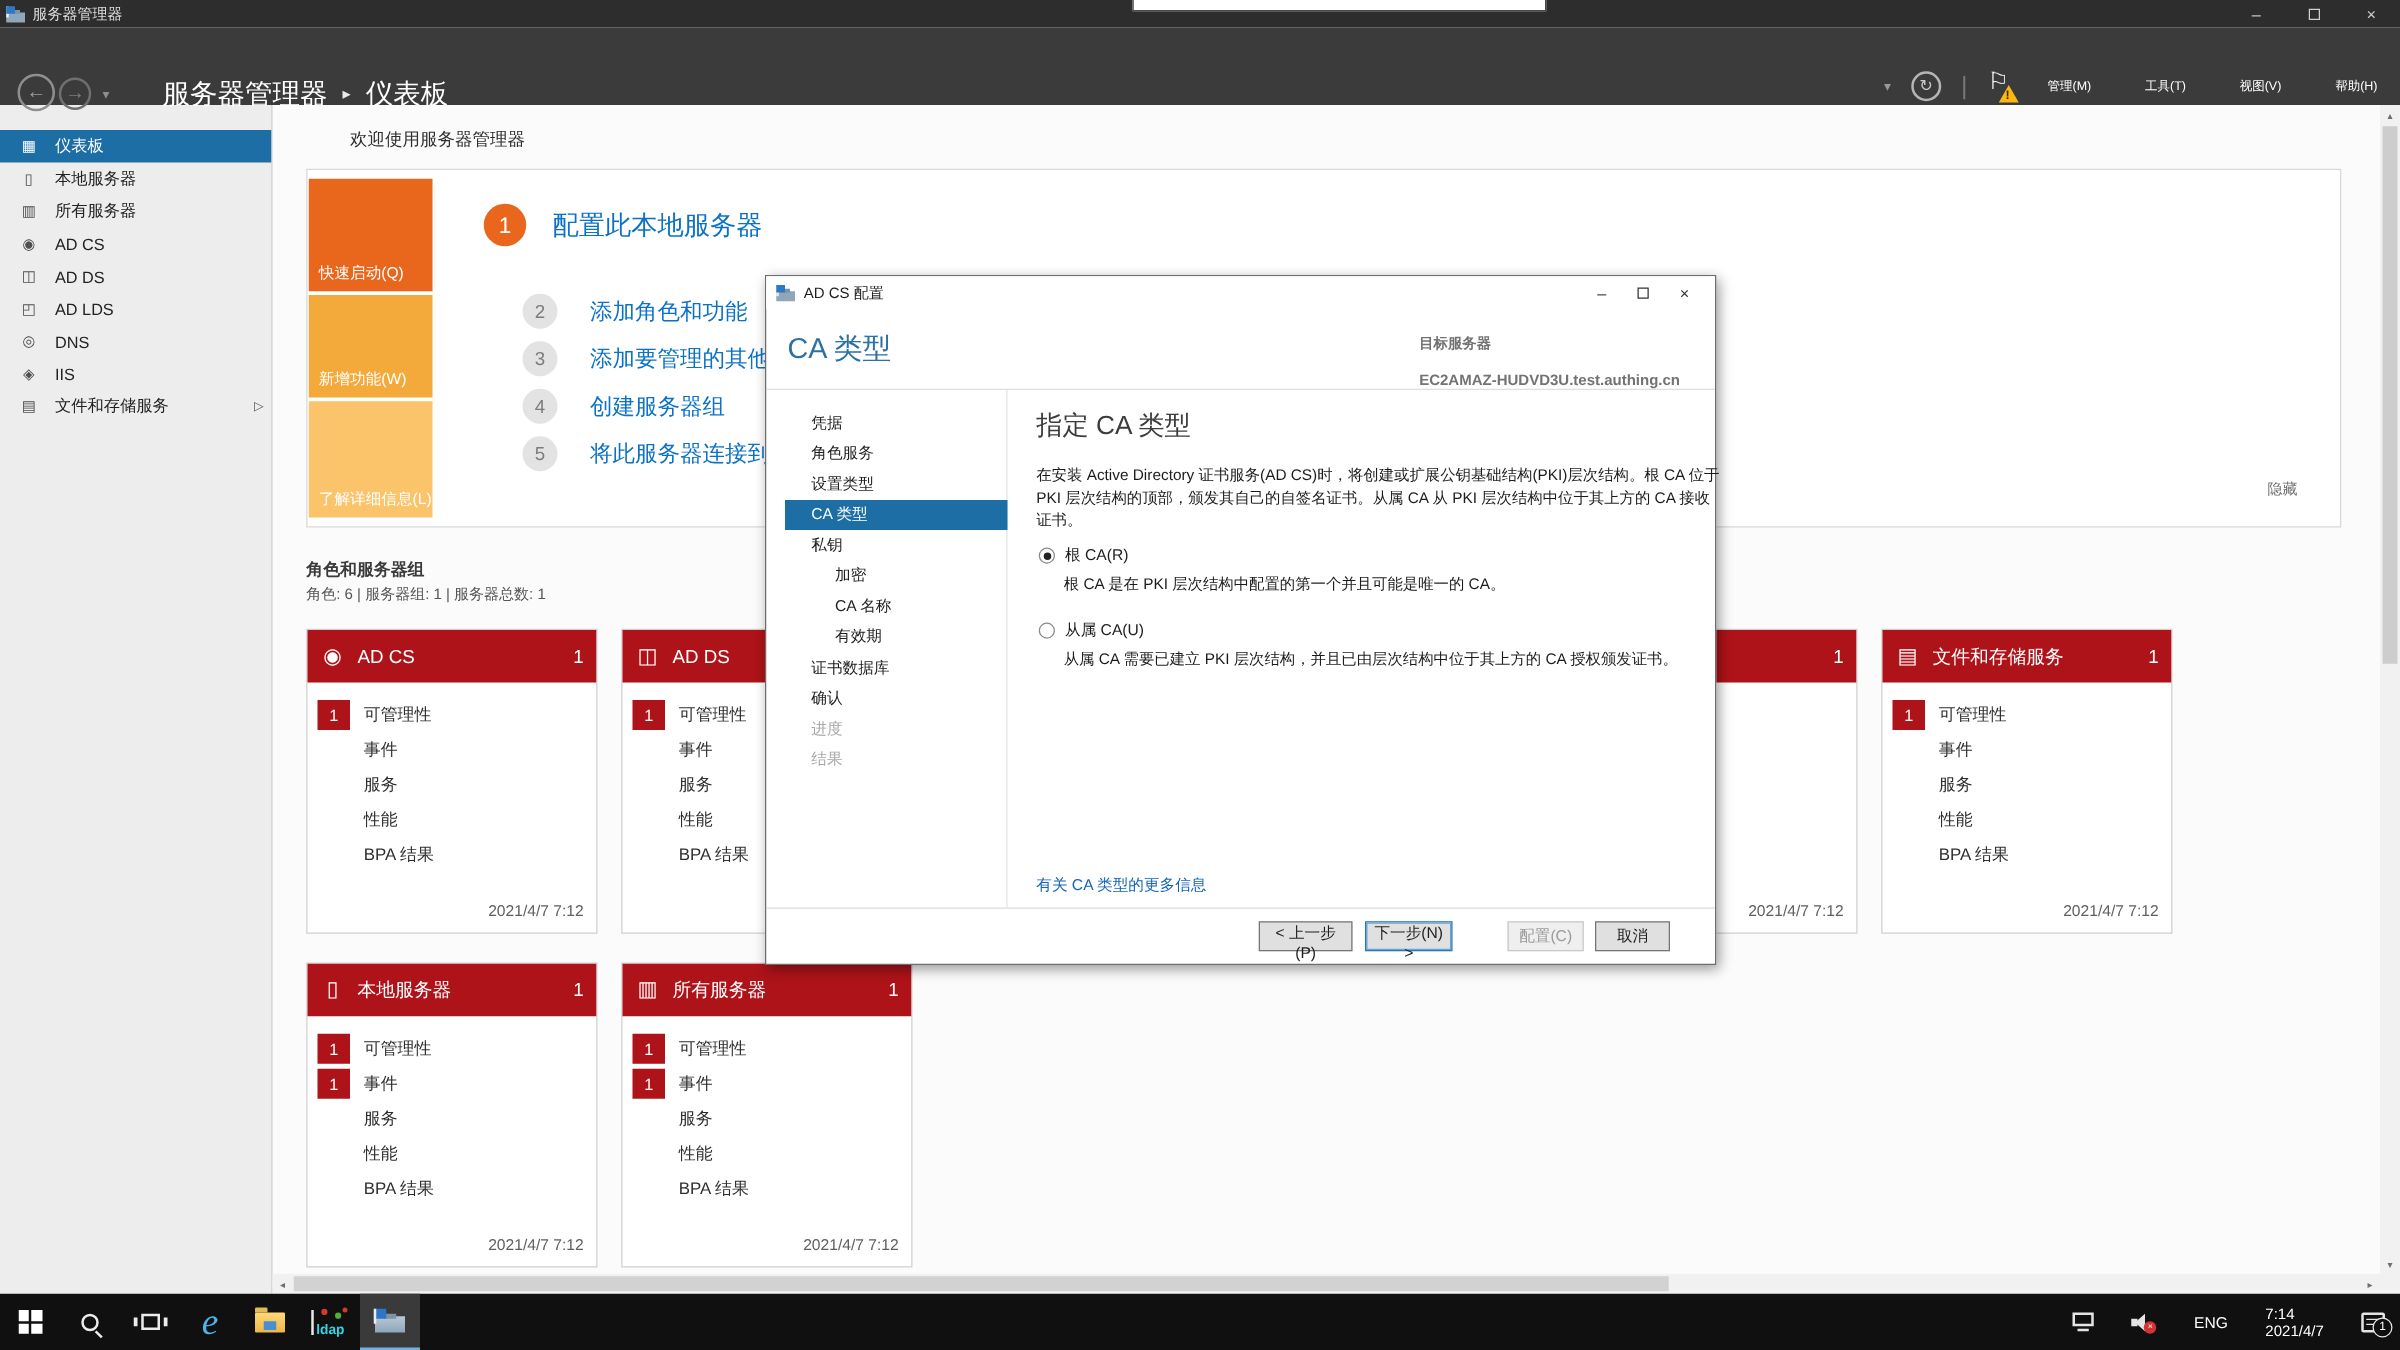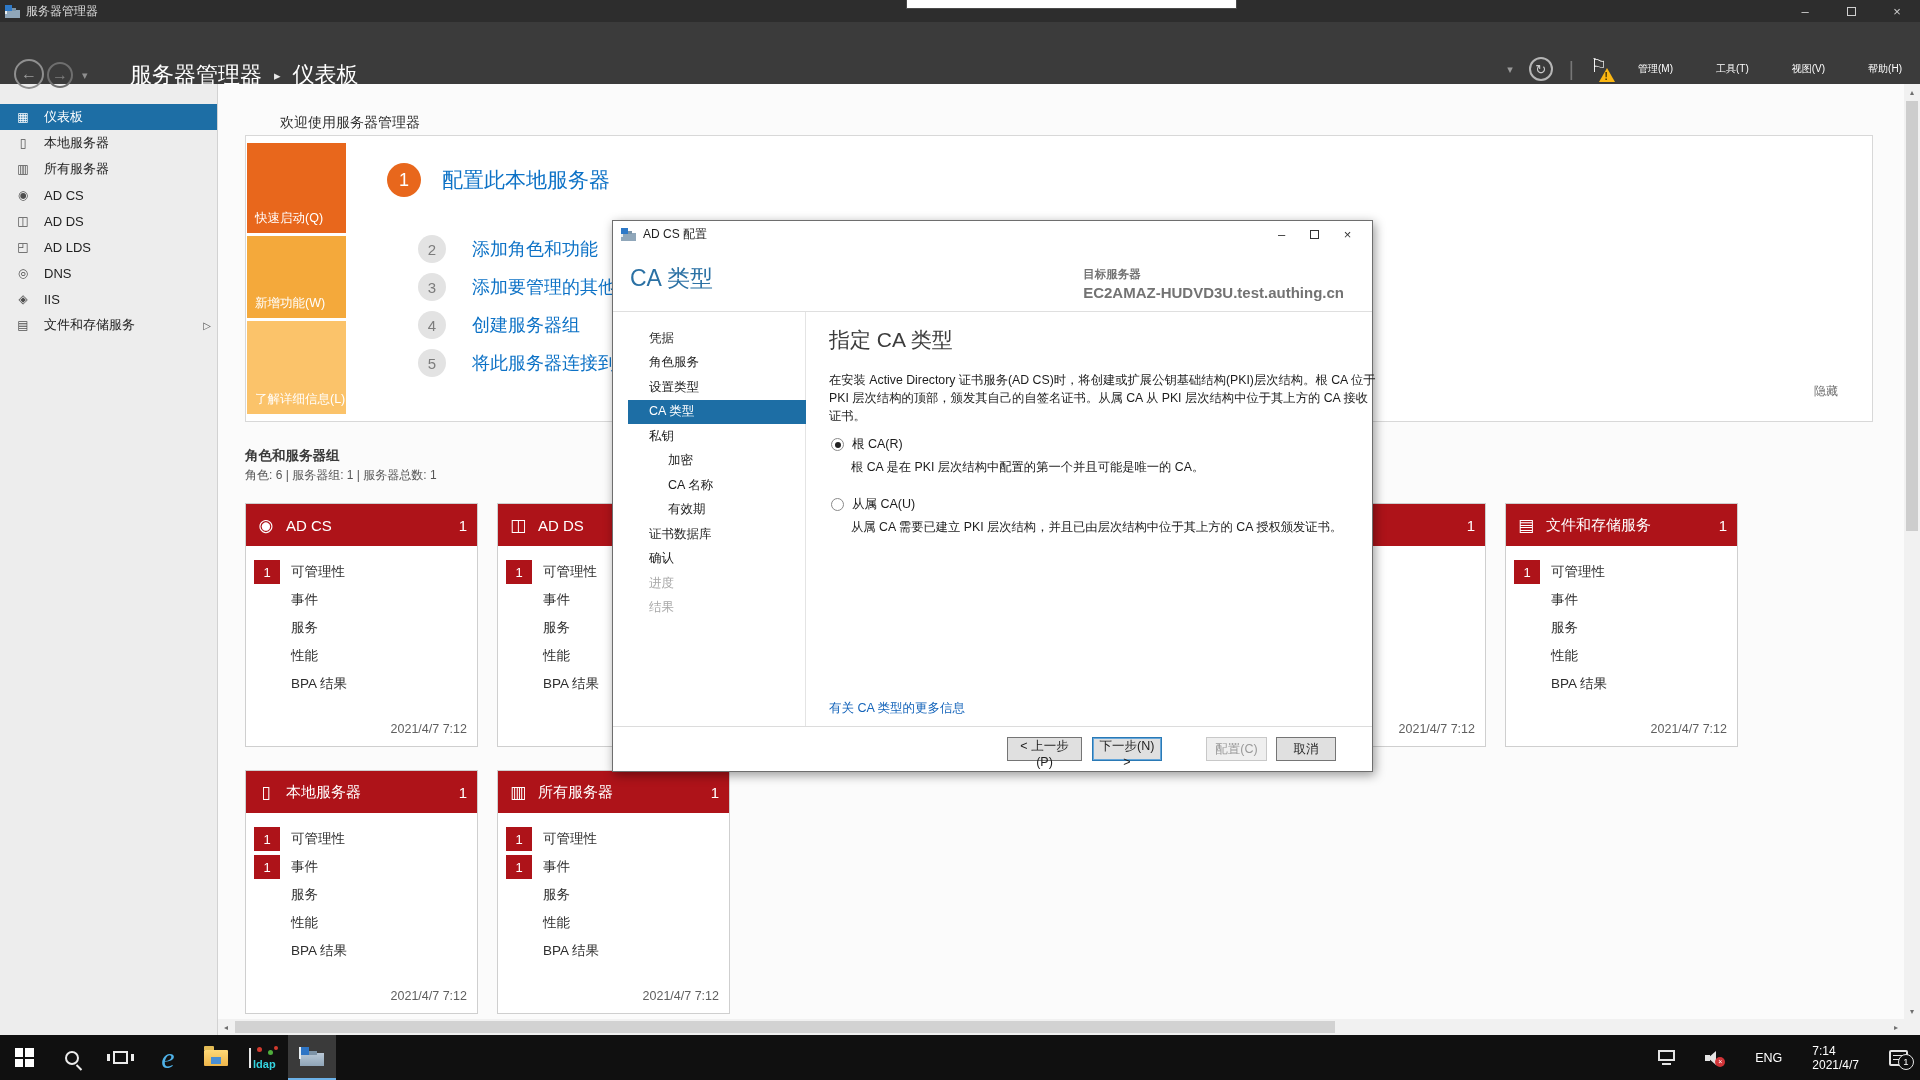--- a/index.html
+++ b/index.html
@@ -44,21 +44,21 @@
   .sidebar{position:absolute;left:0;top:84px;width:218px;height:951px;background:#ededed;border-right:1px solid #d2d2d2;z-index:5}
   .side-list{padding-top:20px}
   .side-item{position:relative;height:26px;display:flex;align-items:center;font-size:13px;color:#222;padding-left:44px}
   .side-item .ic{position:absolute;left:14px;width:18px;text-align:center;color:#4f4f4f;font-size:12px}
   .side-item.selected{background:#1d6ea5;color:#fff}
   .side-item.selected .ic{color:#fff}
   .side-item .expand{position:absolute;right:6px;font-size:10px;color:#555}
 
   
   .main{position:absolute;left:218px;top:84px;right:16px;bottom:61px;background:#fbfbfb;z-index:4}
-  .welcome-heading{position:absolute;left:62px;top:30px;font-size:14px;color:#2f2f2f}
+  .welcome-heading{position:absolute;left:62px;top:19px;font-size:14px;color:#2f2f2f}
   .welcome-panel{position:absolute;left:27px;top:51px;width:1628px;height:287px;background:#fff;border:1px solid #d8d8d8}
   .qs-block{position:absolute;left:1px;width:99px}
   .qs-block .qs-label{position:absolute;left:8px;bottom:6px;color:#fff;font-size:12.5px;white-space:nowrap}
   .qs1{top:7px;height:90px;background:#e8671c}
   .qs2{top:100px;height:82px;background:#f4a93b}
   .qs3{top:185px;height:93px;background:#fbc36a}
   .step1-circle{position:absolute;left:141px;top:27px;width:34px;height:34px;border-radius:50%;background:#e8671c;color:#fff;display:flex;align-items:center;justify-content:center;font-size:18px}
   .step1-label{position:absolute;left:196px;top:30px;font-size:21px;color:#0d72c6}
   .wsteps{position:absolute;left:172px;top:94px}
   .wstep-row{height:38px;display:flex;align-items:center}
@@ -90,21 +90,21 @@
   .dialog{position:absolute;left:612px;top:220px;width:761px;height:552px;background:#fff;border:1px solid #6e6e6e;box-shadow:2px 3px 10px rgba(0,0,0,.4);z-index:20}
   .dlg-titlebar{height:26px;display:flex;align-items:center;padding:0 8px;font-size:12px;color:#1e1e1e;background:#fff}
   .dlg-titlebar .t-title{margin-left:7px}
   .dlg-controls{margin-left:auto;display:flex}
   .dlg-controls .wc{width:33px;height:20px;display:flex;align-items:center;justify-content:center;color:#333;font-size:13px}
   .dlg-controls .maxbox{width:9px;height:9px;border:1px solid #333;display:block}
   .dlg-header{position:relative;height:65px;border-bottom:1px solid #dfdfdf}
   .dlg-page-title{position:absolute;left:17px;top:16px;font-size:23px;font-weight:normal;color:#2b71a4}
   .dlg-target{position:absolute;right:28px;top:20px;text-align:left;color:#737373}
   .dlg-target .t-label{font-size:11.5px;font-weight:bold;display:block}
-  .dlg-target .t-server{font-size:15px;font-weight:bold;display:block;margin-top:2px}
+  .dlg-target .t-server{font-size:12px;font-weight:bold;display:block;margin-top:15px}
   .dlg-body{position:absolute;top:91px;left:0;right:0;bottom:45px}
   .wz-steps{position:absolute;left:0;top:0;bottom:0;width:193px;border-right:1px solid #e4e4e4;padding-top:14px}
   .wstep{height:24.5px;margin-left:15px;width:178px;display:flex;align-items:center;padding-left:21px;font-size:12.5px;color:#1e1e1e}
   .wstep.selected{background:#1d6ea5;color:#fff}
   .wstep.indent{padding-left:40px}
   .wstep.disabled{color:#a8a8a8}
   .wz-content{position:absolute;left:216px;right:28px;top:0;bottom:0}
   .wz-heading{position:absolute;left:0;top:14px;font-size:21px;font-weight:normal;color:#3c3c3c}
   .wz-intro{position:absolute;left:0;top:59px;width:548px;font-size:12.3px;line-height:18px;color:#1c1c1c}
   .opt{position:absolute;left:2px;display:flex;align-items:center}

